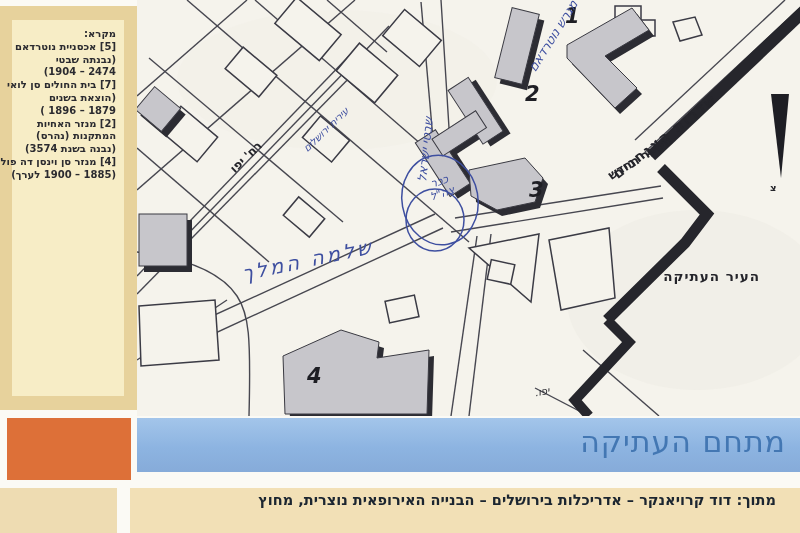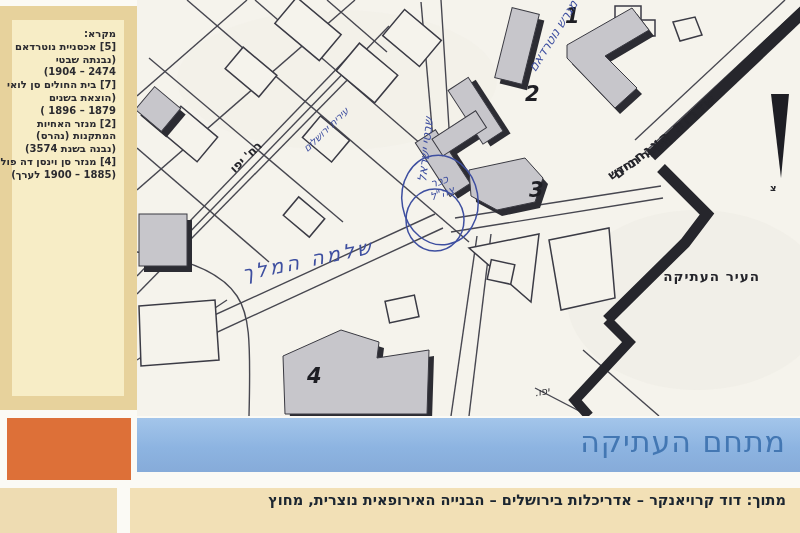--- a/index.html
+++ b/index.html
@@ -46,21 +46,21 @@
       letter-spacing:3px;transform:rotate(-12deg) skewX(-5deg);}
 
   
   .orange-block{position:absolute;left:7px;top:418px;width:124px;height:62px;background:#dd7038;}
   .title-bar{position:absolute;left:137px;top:418px;width:663px;height:54px;
       background:linear-gradient(180deg,#a3c5ea 0%,#8db4e1 55%,#86abd9 100%);}
   .title-bar .title{position:absolute;right:14px;top:6px;direction:rtl;
       font-size:30px;font-weight:400;color:#4377b3;letter-spacing:1px;}
   .bottom-left-tan{position:absolute;left:0;top:488px;width:117px;height:45px;background:#eedcb2;}
   .caption-band{position:absolute;left:130px;top:488px;width:670px;height:45px;background:#f2e0b6;}
-  .caption-text{direction:rtl;text-align:right;padding:4px 14px 0 8px;
+  .caption-text{direction:rtl;text-align:right;padding:4px 24px 0 8px;
       font-size:14.5px;line-height:17.5px;font-weight:700;color:#1b2530;}
 </style>
 </head>
 <body>
 
 <div class="page">
 
   <div class="left-col">
     <div class="legend-panel">
       <div class="legend-text" dir="rtl">

